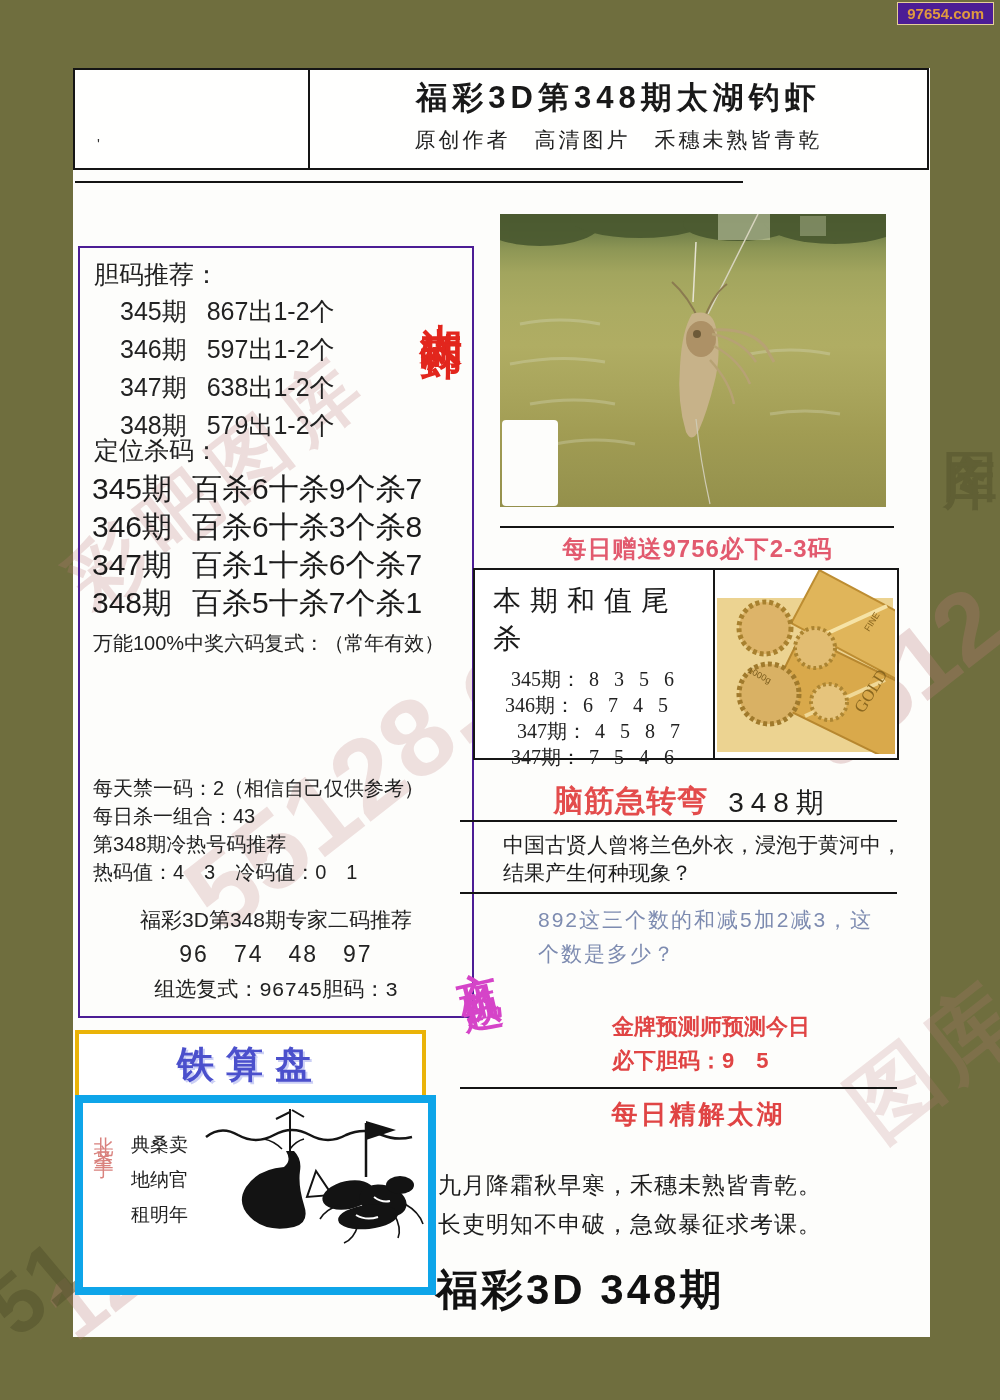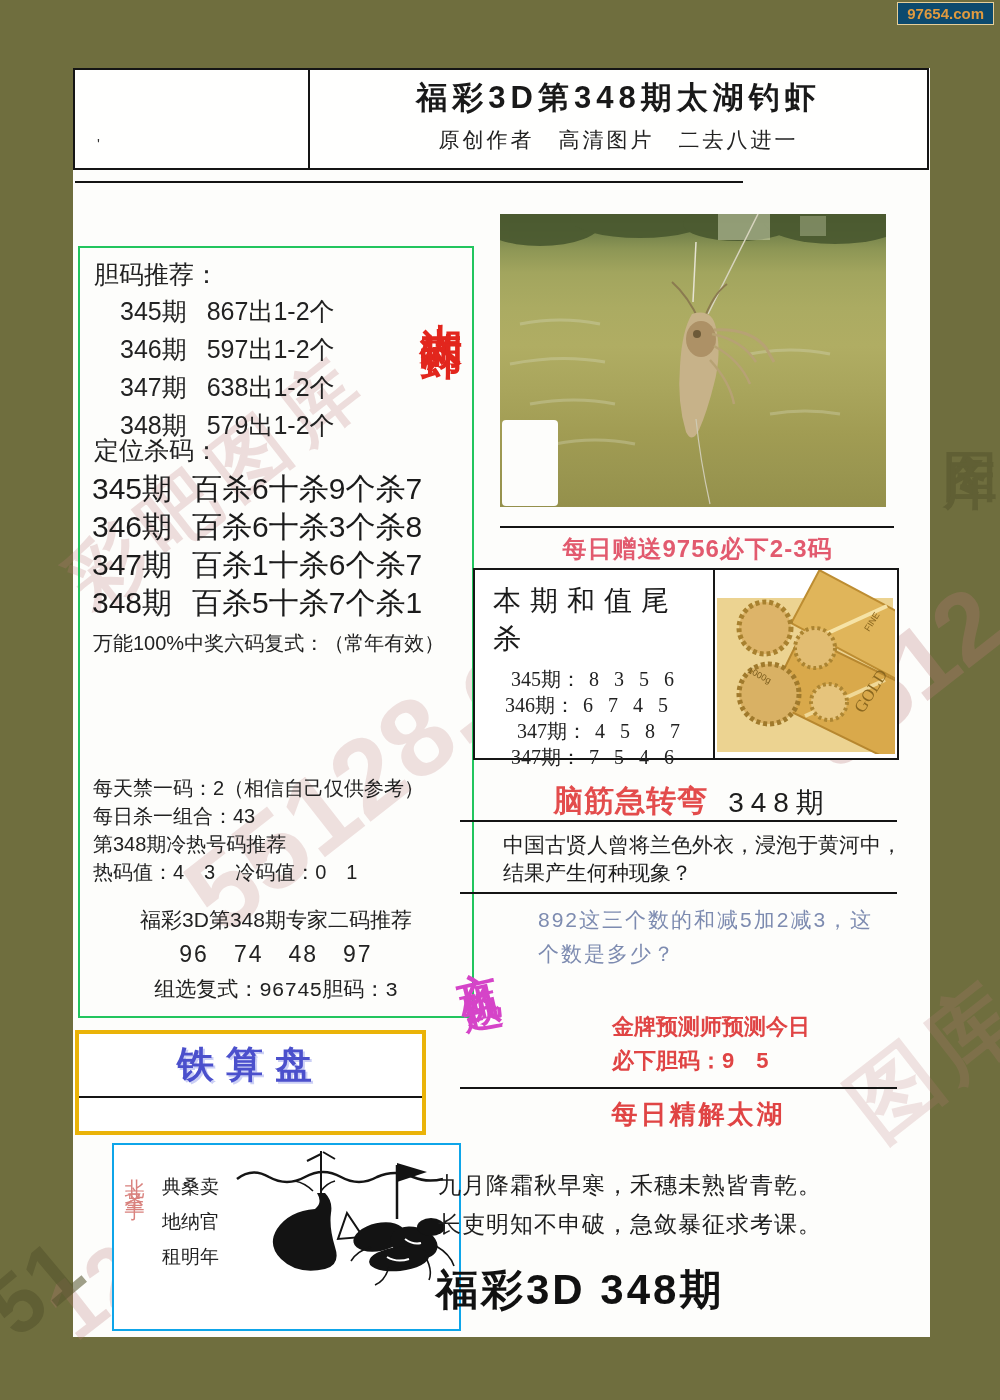--- a/index.html
+++ b/index.html
@@ -5,34 +5,34 @@
   html,body{margin:0;padding:0;background:#444;}
   .page{position:relative;width:1000px;height:1400px;margin:0 auto;background:#6f6e3e;
         font-family:"Liberation Sans","DejaVu Sans",sans-serif;overflow:hidden;color:#1c1c1c;}
   .abs{position:absolute;}
   .white-main{left:73px;top:68px;width:857px;height:1269px;background:#fdfdfb;}
   
   .wm{position:absolute;color:#bb7b7b;opacity:.24;font-weight:bold;pointer-events:none;white-space:nowrap;z-index:2;}
   .wm-olive{color:#54532c;opacity:.55;}
   .content{position:absolute;inset:0;z-index:3;}
   
-  .badge{right:6px;top:2px;background:#0c4a6e;border:1px solid #e6cf9a;color:#df9a3f;
+  .badge{right:6px;top:2px;background:#4c1d95;border:1px solid #e6cf9a;color:#df9a3f;
          font-size:15px;padding:2px 9px;font-weight:bold;}
   
   .header-box{left:73px;top:68px;width:852px;height:98px;border:2px solid #151515;background:#fffffe;display:flex;}
   .header-left{width:233px;border-right:2px solid #151515;position:relative;}
   .corner-mark{position:absolute;left:22px;bottom:16px;font-size:15px;color:#333;}
   .header-right{flex:1;text-align:center;}
   .header-title{margin-top:7px;font-size:31px;font-weight:600;letter-spacing:5px;color:#191919;}
   .header-sub{margin-top:7px;font-size:21px;letter-spacing:3px;color:#222;font-weight:500;}
   .hr-under-header{left:75px;top:181px;width:668px;height:2px;background:#141414;}
   
   .expert-title{left:158px;top:194px;width:225px;text-align:center;font-size:33px;font-weight:bold;
                 color:#a01d1d;letter-spacing:3px;}
-  .lbx{left:78px;top:246px;width:392px;height:768px;border:2px solid #22c55e;background:transparent;}
+  .lbx{left:78px;top:246px;width:392px;height:768px;border:2px solid #4c1d95;background:transparent;}
   .lab25{position:absolute;left:14px;font-size:25px;color:#222;}
   .rows25{position:absolute;left:12px;font-size:25px;line-height:38px;color:#222;margin-left:28px;}
   .rows30{position:absolute;left:12px;font-size:30px;line-height:38px;color:#1b1b1b;}
   .rows25 .prd,.rows30 .prd{margin-right:20px;}
   .wanneng{position:absolute;left:13px;top:382px;font-size:20px;color:#222;}
   .codes{position:absolute;left:20px;top:404px;display:grid;grid-template-columns:178px 1fr;row-gap:16px;
          font-size:27px;color:#1b1b1b;}
   .notes{position:absolute;left:13px;top:526px;font-size:20px;line-height:28px;color:#222;}
   .twocode{position:absolute;left:0;top:658px;width:100%;text-align:center;color:#222;}
   .twocode .t1{font-size:21px;}
@@ -40,21 +40,21 @@
   .twocode .t3{font-size:21px;margin-top:5px;font-family:Liberation Mono, monospace;}
   
   .taihu-vert{left:413px;top:290px;writing-mode:vertical-rl;text-orientation:upright;
               font-size:42px;font-weight:bold;color:#e2261d;letter-spacing:5px;height:200px;}
   
   .tsp-box{left:75px;top:1030px;width:343px;height:97px;border:4px solid #eab308;background:#fff;}
   .tsp-title{height:62px;line-height:62px;text-align:center;font-size:37px;font-weight:bold;color:#4b50cc;
              letter-spacing:12px;border-bottom:2px solid #151515;text-shadow:2px 2px 0 rgba(125,135,230,.4);}
   .tsp-sub{text-align:center;font-size:20px;line-height:30px;color:#222;}
   
-  .draw-box{left:75px;top:1143px;width:345px;height:184px;border:2px solid #0ea5e9;background:#fff;margin-left:37px;}
+  .draw-box{left:75px;top:1095px;width:345px;height:184px;border:8px solid #0ea5e9;background:#fff;}
   .bj-name{position:absolute;left:8px;top:18px;writing-mode:vertical-rl;text-orientation:upright;
            font-size:20px;color:#d9827e;letter-spacing:7px;}
   .bj-lines{position:absolute;left:48px;top:24px;font-size:19px;line-height:35px;color:#222;}
   .ink-svg{position:absolute;right:2px;top:4px;}
   
   .photo{left:500px;top:214px;width:386px;height:293px;
          background:linear-gradient(180deg,#5e6c3c 0%,#72804a 6%,#8d9655 12%,#a2a55e 20%,#abab62 32%,
                     #b0ad63 45%,#a9a55c 60%,#a19c53 75%,#9a9650 88%,#94904b 100%);overflow:hidden;}
   .photo-notch{left:502px;top:420px;width:56px;height:86px;background:#fdfdfb;border-radius:4px;}
   .hr-photo{left:500px;top:526px;width:394px;height:2px;background:#141414;}
@@ -103,21 +103,21 @@
   <div class="content">
 
     <div class="abs badge">97654.com</div>
 
     <div class="abs header-box">
       <div class="header-left">
         <span class="corner-mark">'</span>
       </div>
       <div class="header-right">
         <div class="header-title">福彩3D第348期太湖钓虾</div>
-        <div class="header-sub">原创作者　高清图片　二去八进一</div>
+        <div class="header-sub">原创作者　高清图片　禾穗未熟皆青乾</div>
       </div>
     </div>
     <div class="abs hr-under-header"></div>
 
 
     <div class="abs lbx">
       <div class="lab25" style="top:10px;">胆码推荐：</div>
       <div class="rows25" style="top:44px;">
         <div><span class="prd">345期</span><span>867出1-2个</span></div>
         <div><span class="prd">346期</span><span>597出1-2个</span></div>

